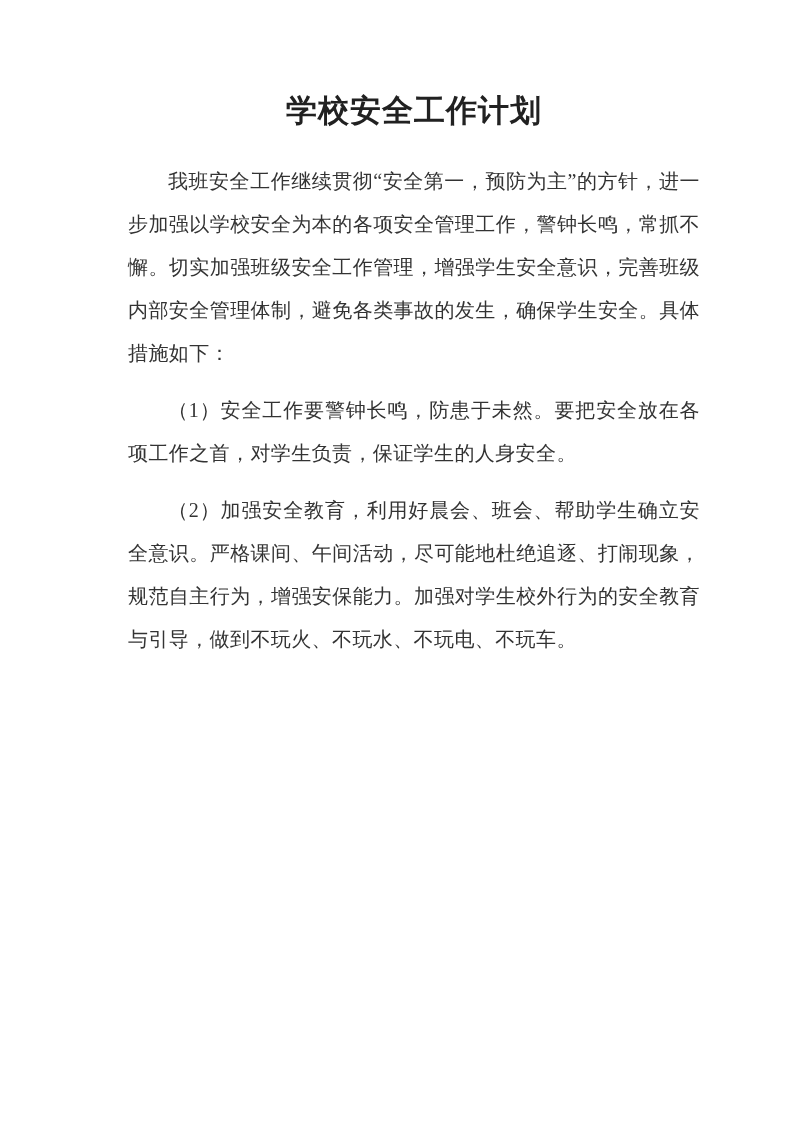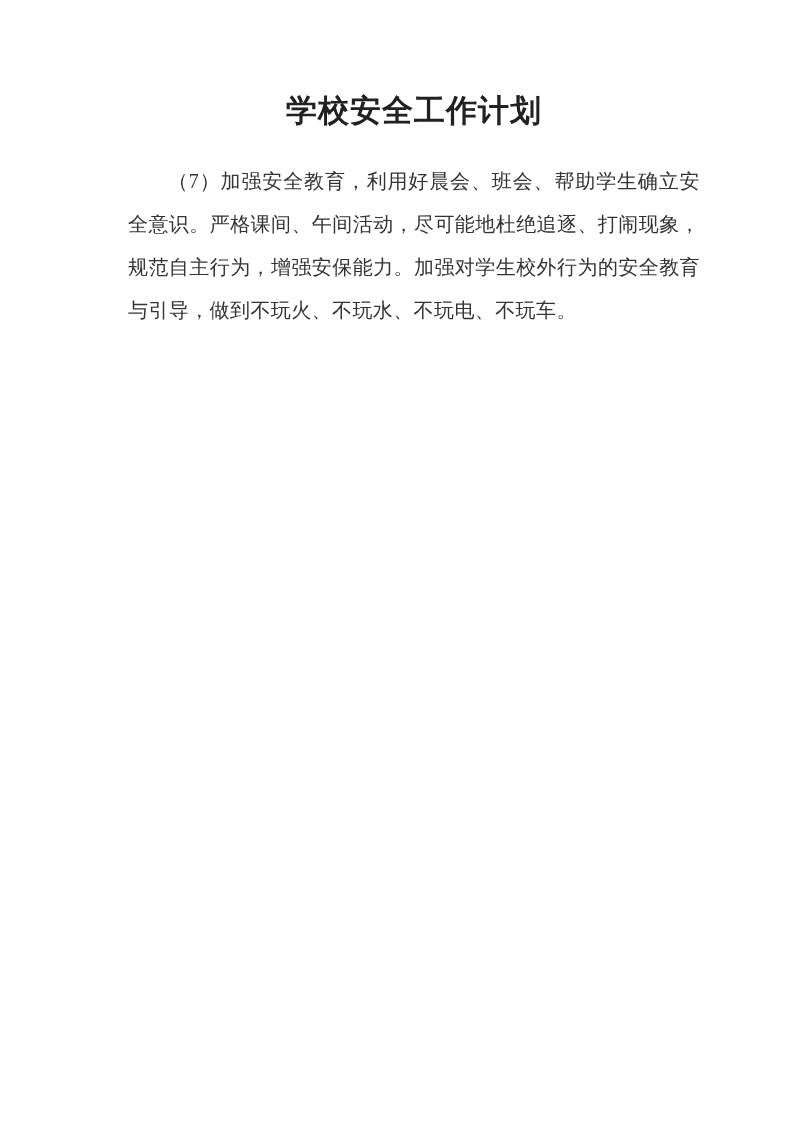--- a/index.html
+++ b/index.html
@@ -38,19 +38,21 @@
     letter-spacing: 0.4px;
     word-break: break-all;
   }
 </style>
 </head>
 <body>
 
 <div class="page">
   <h1 class="doc-title">学校安全工作计划</h1>
 
+  <p class="doc-paragraph">我班安全工作继续贯彻“安全第一，预防为主”的方针，进一步加强以学校安全为本的各项安全管理工作，警钟长鸣，常抓不懈。切实加强班级安全工作管理，增强学生安全意识，完善班级内部安全管理体制，避免各类事故的发生，确保学生安全。具体措施如下：</p>
+
+  <p class="doc-paragraph">（1）安全工作要警钟长鸣，防患于未然。要把安全放在各项工作之首，对学生负责，保证学生的人身安全。</p>
 
 
-
-  <p class="doc-paragraph">（7）加强安全教育，利用好晨会、班会、帮助学生确立安全意识。严格课间、午间活动，尽可能地杜绝追逐、打闹现象，规范自主行为，增强安保能力。加强对学生校外行为的安全教育与引导，做到不玩火、不玩水、不玩电、不玩车。</p>
+  <p class="doc-paragraph">（2）加强安全教育，利用好晨会、班会、帮助学生确立安全意识。严格课间、午间活动，尽可能地杜绝追逐、打闹现象，规范自主行为，增强安保能力。加强对学生校外行为的安全教育与引导，做到不玩火、不玩水、不玩电、不玩车。</p>
 
 
 </div>
 
 </body></html>

